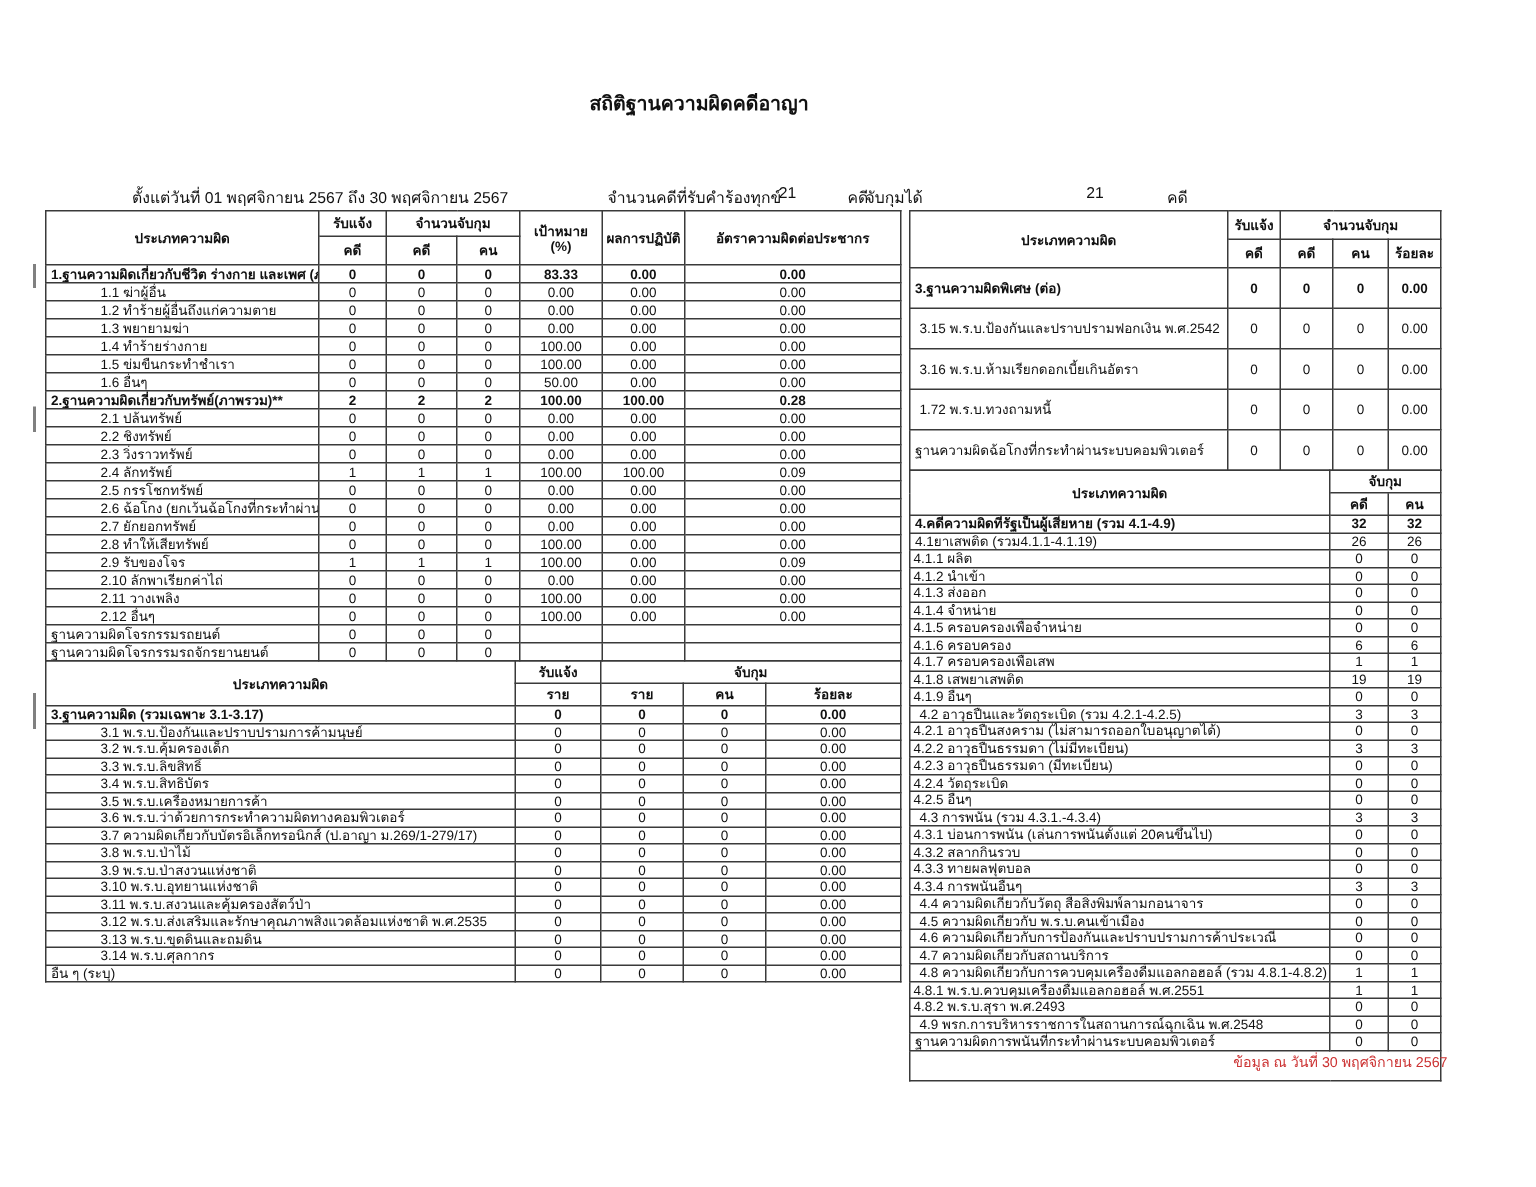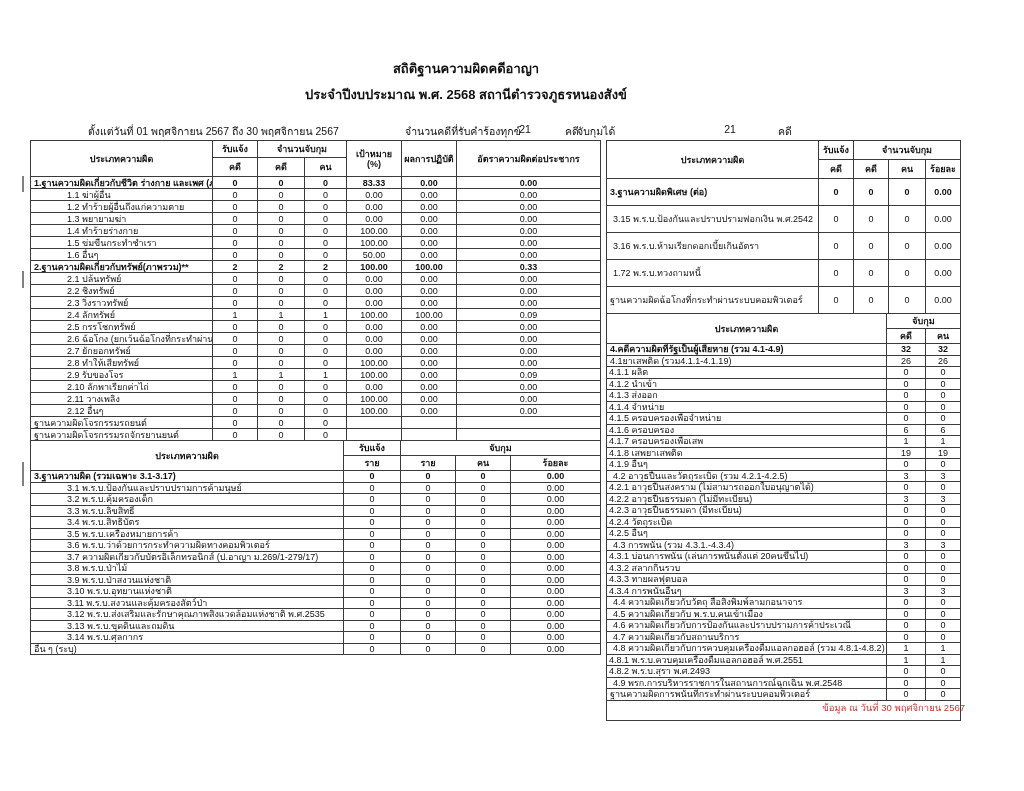--- a/index.html
+++ b/index.html
@@ -65,21 +65,20 @@
   .m3{top:462px;height:24px;}
 
   .footnote{position:absolute;top:700px;left:700px;width:265px;text-align:right;font-size:9.5px;white-space:nowrap;}
 </style>
 </head>
 <body>
 
 <div class="page">
 
   <div class="title t1">สถิติฐานความผิดคดีอาญา</div>
-  <div class="title t2">ประจำปีงบประมาณ พ.ศ. 2568 สถานีตำรวจภูธรหนองสังข์</div>
 
   <div class="dateline">
     <span class="dl-range">ตั้งแต่วันที่ 01 พฤศจิกายน 2567 ถึง 30 พฤศจิกายน 2567</span>
     <span class="dl-complaints-label">จำนวนคดีที่รับคำร้องทุกข์</span>
     <span class="dl-complaints-value">21</span>
     <span class="dl-unit1">คดี</span>
     <span class="dl-arrest-label">จับกุมได้</span>
     <span class="dl-arrest-value">21</span>
     <span class="dl-unit2">คดี</span>
   </div>
@@ -174,21 +173,21 @@
             <td class="val">0.00</td>
             <td class="val">0.00</td>
           </tr>
           <tr class="section-row">
             <td class="lbl ind0">2.ฐานความผิดเกี่ยวกับทรัพย์(ภาพรวม)**</td>
             <td class="val">2</td>
             <td class="val">2</td>
             <td class="val">2</td>
             <td class="val">100.00</td>
             <td class="val">100.00</td>
-            <td class="val">0.33</td>
+            <td class="val">0.28</td>
           </tr>
           <tr>
             <td class="lbl ind1">2.1 ปล้นทรัพย์</td>
             <td class="val">0</td>
             <td class="val">0</td>
             <td class="val">0</td>
             <td class="val">0.00</td>
             <td class="val">0.00</td>
             <td class="val">0.00</td>
           </tr>

